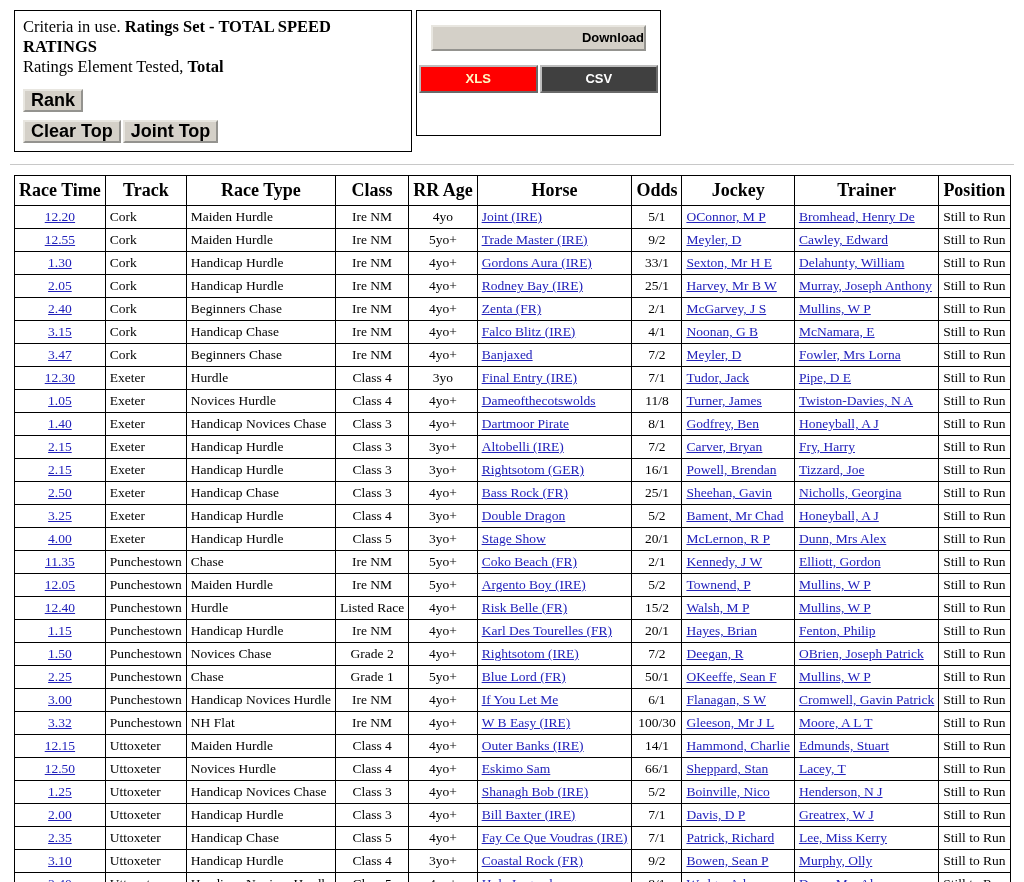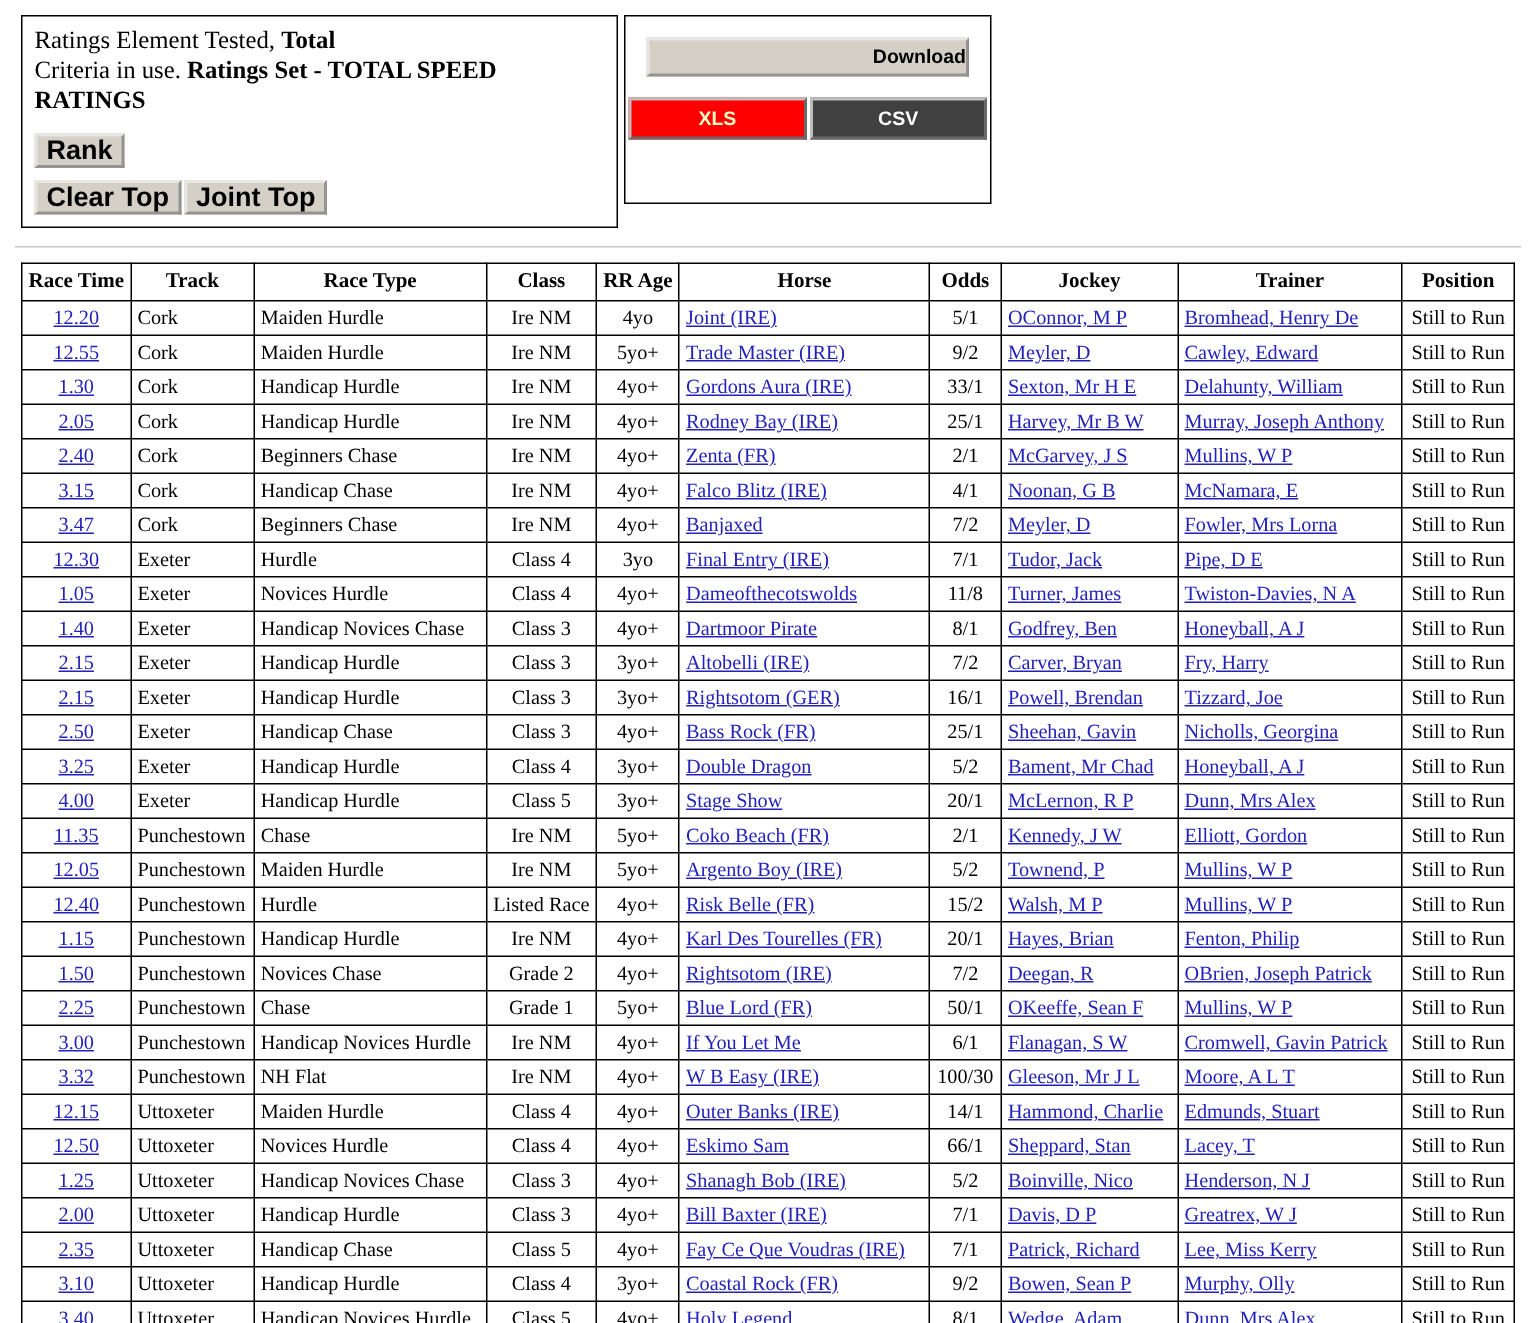--- a/index.html
+++ b/index.html
@@ -104,21 +104,21 @@
   table.results {
     border-collapse: collapse;
     width: 996px;
     font-size: 13.5px;
     color: #000000;
   }
   table.results th {
     border: 1px solid #000000;
     background: #ffffff;
     font-weight: bold;
-    font-size: 14px;
+    font-size: 18px;
     padding: 4px 4px;
     text-align: center;
     white-space: nowrap;
   }
   table.results td {
     border: 1px solid #000000;
     padding: 3px 4px;
     height: 16px;
     white-space: nowrap;
     vertical-align: middle;
@@ -143,26 +143,26 @@
 </style>
 </head>
 <body>
 
 <div id="page">
 
   <div class="top-area">
 
     <div class="criteria-box">
       <div class="criteria-line">
+        <span>Criteria in use.</span>
+        <b>Ratings Set - TOTAL SPEED RATINGS</b>
+      </div>
+      <div class="criteria-line">
         <span>Ratings Element Tested,</span>
         <b>Total</b>
-      </div>
-      <div class="criteria-line">
-        <span>Criteria in use.</span>
-        <b>Ratings Set - TOTAL SPEED RATINGS</b>
       </div>
       <div class="rank-row">
         <span class="btn3d">Rank</span>
       </div>
       <div class="toprow2">
         <span class="btn3d">Clear Top</span><span class="btn3d">Joint Top</span>
       </div>
     </div>
 
     <div class="download-box">

